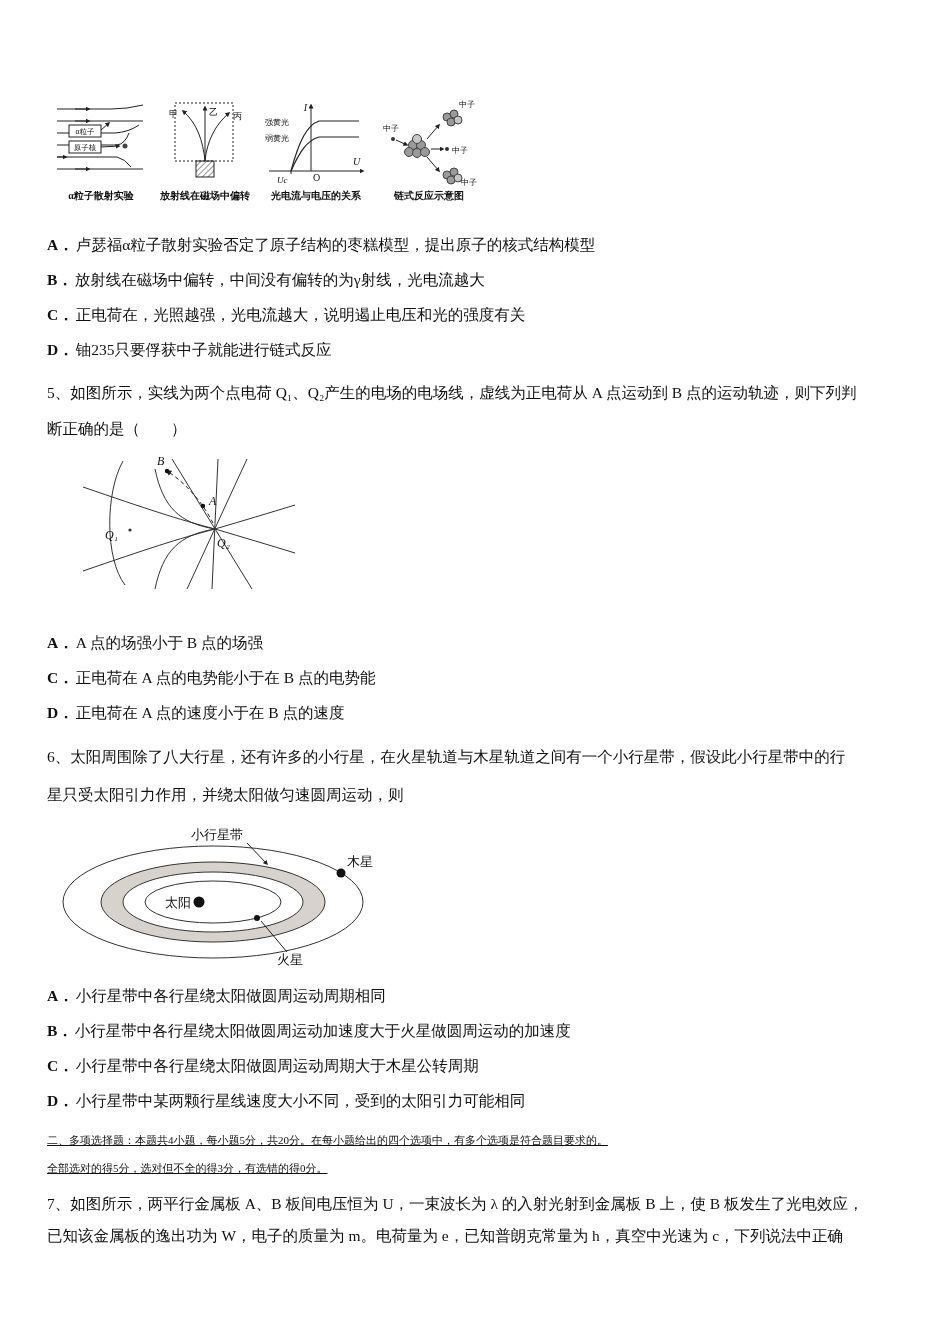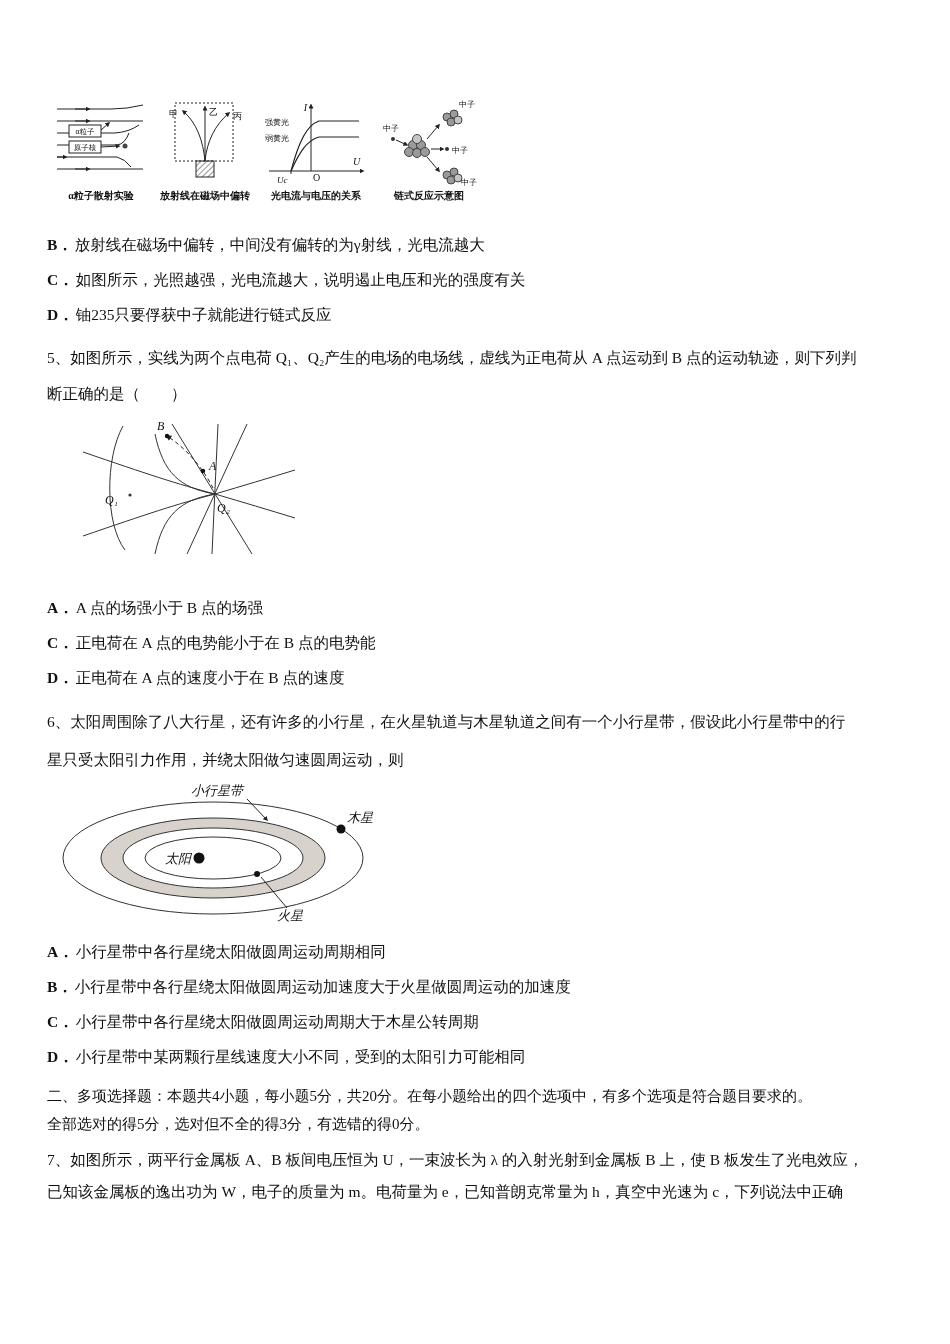--- a/index.html
+++ b/index.html
@@ -19,27 +19,27 @@
   .opt-group { }
   .opt-q4 { margin-top:24px; }
   .opt-q5 { margin-top:30px; }
   .opt-q6 { margin-top:8px; }
   .option { line-height:35px; font-size:15.5px; }
   .opt-label { font-weight:bold; margin-right:2px; }
 
   .line { font-size:15.5px; }
   .lh36 { line-height:36px; }
   .lh38 { line-height:38px; }
-  .lh28 { line-height:28px; font-size:15px; }
+  .lh28 { line-height:28px; font-size:11px;text-decoration:underline; }
   .lh32 { line-height:32px; }
 
   .q5-stem { margin-top:8px; }
   .q5-fig  { margin-top:4px; margin-left:20px; }
   .q6-stem { margin-top:8px; }
-  .q6-fig  { margin-top:3px; margin-left:4px;font-style:italic; }
+  .q6-fig  { margin-top:12px; margin-left:4px; }
   .section-head { margin-top:8px; }
   .q7-stem { margin-top:6px; }
 
   svg text { fill:#111; font-family:"Liberation Serif","DejaVu Serif",serif; }
   .diag path, .diag line, .diag ellipse, .diag rect { vector-effect:none; }
 </style>
 </head>
 <body>
 
 <div class="page">
@@ -168,22 +168,23 @@
         <circle cx="66" cy="54" r="2" fill="#333"></circle>
         <text x="78" y="12" font-size="8">中子</text>
         <text x="71" y="58" font-size="8">中子</text>
         <text x="80" y="90" font-size="8">中子</text>
       </svg>
       <figcaption class="fig-caption">链式反应示意图</figcaption>
     </figure>
   </div>
 
   <div class="opt-group opt-q4">
+    <div class="option"><span class="opt-label">A．</span><span>卢瑟福α粒子散射实验否定了原子结构的枣糕模型，提出原子的核式结构模型</span></div>
     <div class="option"><span class="opt-label">B．</span><span>放射线在磁场中偏转，中间没有偏转的为γ射线，光电流越大</span></div>
-    <div class="option"><span class="opt-label">C．</span><span>如图所示，光照越强，光电流越大，说明遏止电压和光的强度有关</span></div>
+    <div class="option"><span class="opt-label">C．</span><span>正电荷在，光照越强，光电流越大，说明遏止电压和光的强度有关</span></div>
     <div class="option"><span class="opt-label">D．</span><span>铀235只要俘获中子就能进行链式反应</span></div>
   </div>
 
   <div class="q5-stem">
     <div class="line lh36">5、如图所示，实线为两个点电荷 Q₁、Q₂产生的电场的电场线，虚线为正电荷从 A 点运动到 B 点的运动轨迹，则下列判</div>
     <div class="line lh36">断正确的是（　　）</div>
   </div>
 
   <div class="q5-fig">
     <svg class="diag" width="230" height="140" viewBox="0 0 230 140">

